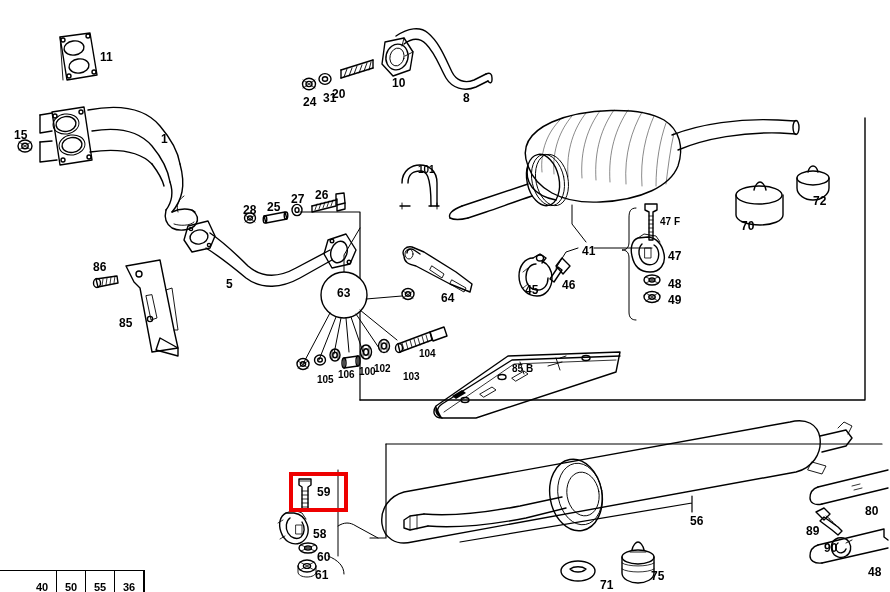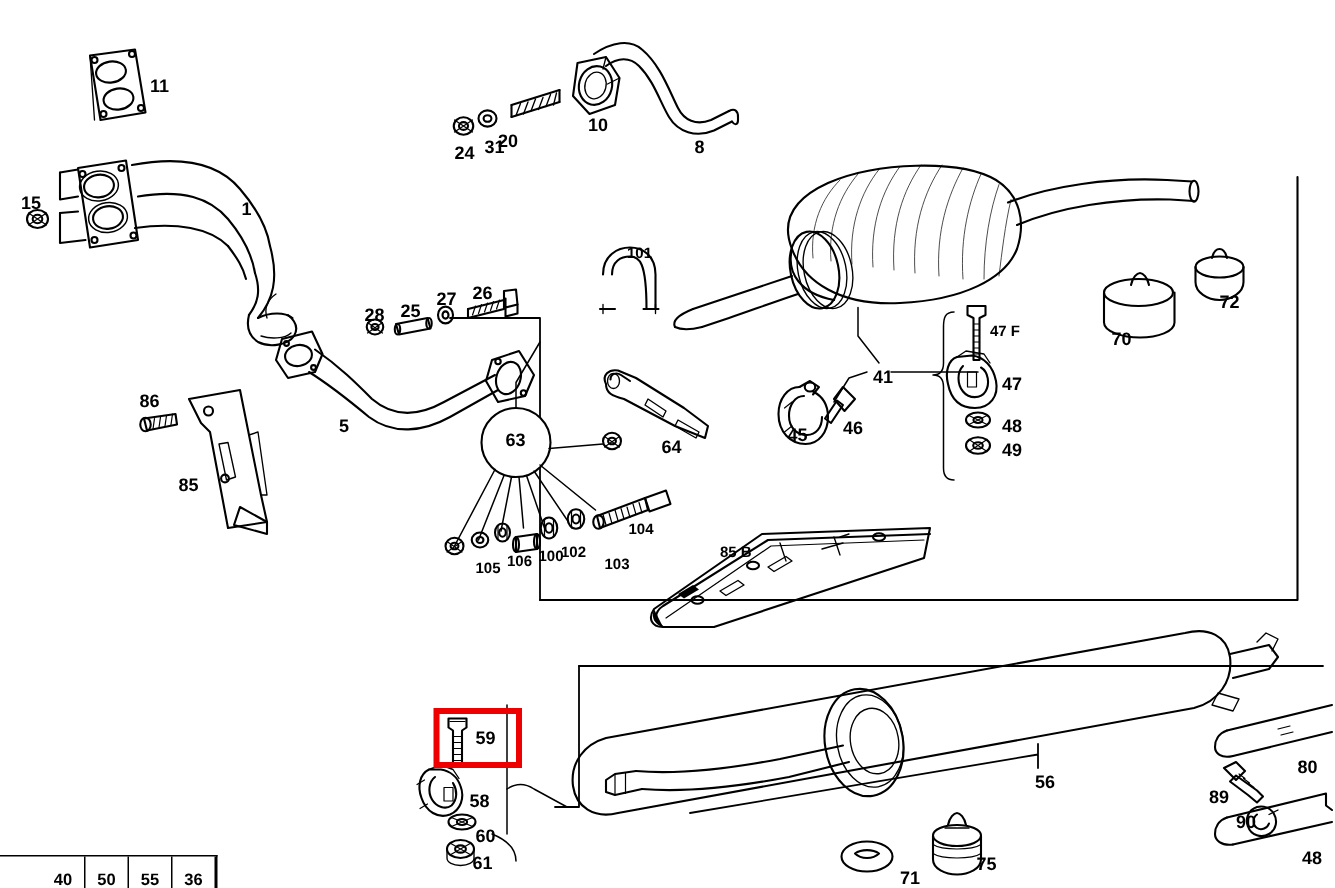--- a/index.html
+++ b/index.html
@@ -487,21 +487,21 @@
       <div class="cal lg" style="left: 93px; top: 262px;">86</div>
       <div class="cal lg" style="left: 119px; top: 318px;">85</div>
       <div class="cal lg" style="left: 337px; top: 288px;">63</div>
       <div class="cal lg" style="left: 441px; top: 293px;">64</div>
       <div class="cal sm" style="left: 317px; top: 374px;">105</div>
       <div class="cal sm" style="left: 338px; top: 369px;">106</div>
       <div class="cal sm" style="left: 359px; top: 366px;">100</div>
       <div class="cal sm" style="left: 374px; top: 363px;">102</div>
       <div class="cal sm" style="left: 403px; top: 358px; margin-top: 13px;">103</div>
       <div class="cal sm" style="left: 419px; top: 348px;">104</div>
-      <div class="cal sm" style="left: 480px; top: 363px; text-align: right;">85 B</div>
+      <div class="cal sm" style="left: 512px; top: 363px; text-align: right;">85 B</div>
       <div class="cal lg" style="left: 582px; top: 246px;">41</div>
       <div class="cal lg" style="left: 525px; top: 285px;">45</div>
       <div class="cal lg" style="left: 562px; top: 280px;">46</div>
       <div class="cal sm" style="left: 660px; top: 216px;">47 F</div>
       <div class="cal lg" style="left: 668px; top: 251px;">47</div>
       <div class="cal lg" style="left: 668px; top: 279px;">48</div>
       <div class="cal lg" style="left: 668px; top: 295px;">49</div>
       <div class="cal lg" style="left: 741px; top: 221px;">70</div>
       <div class="cal lg" style="left: 813px; top: 196px;">72</div>
       <div class="cal lg" style="left: 317px; top: 487px;">59</div>

